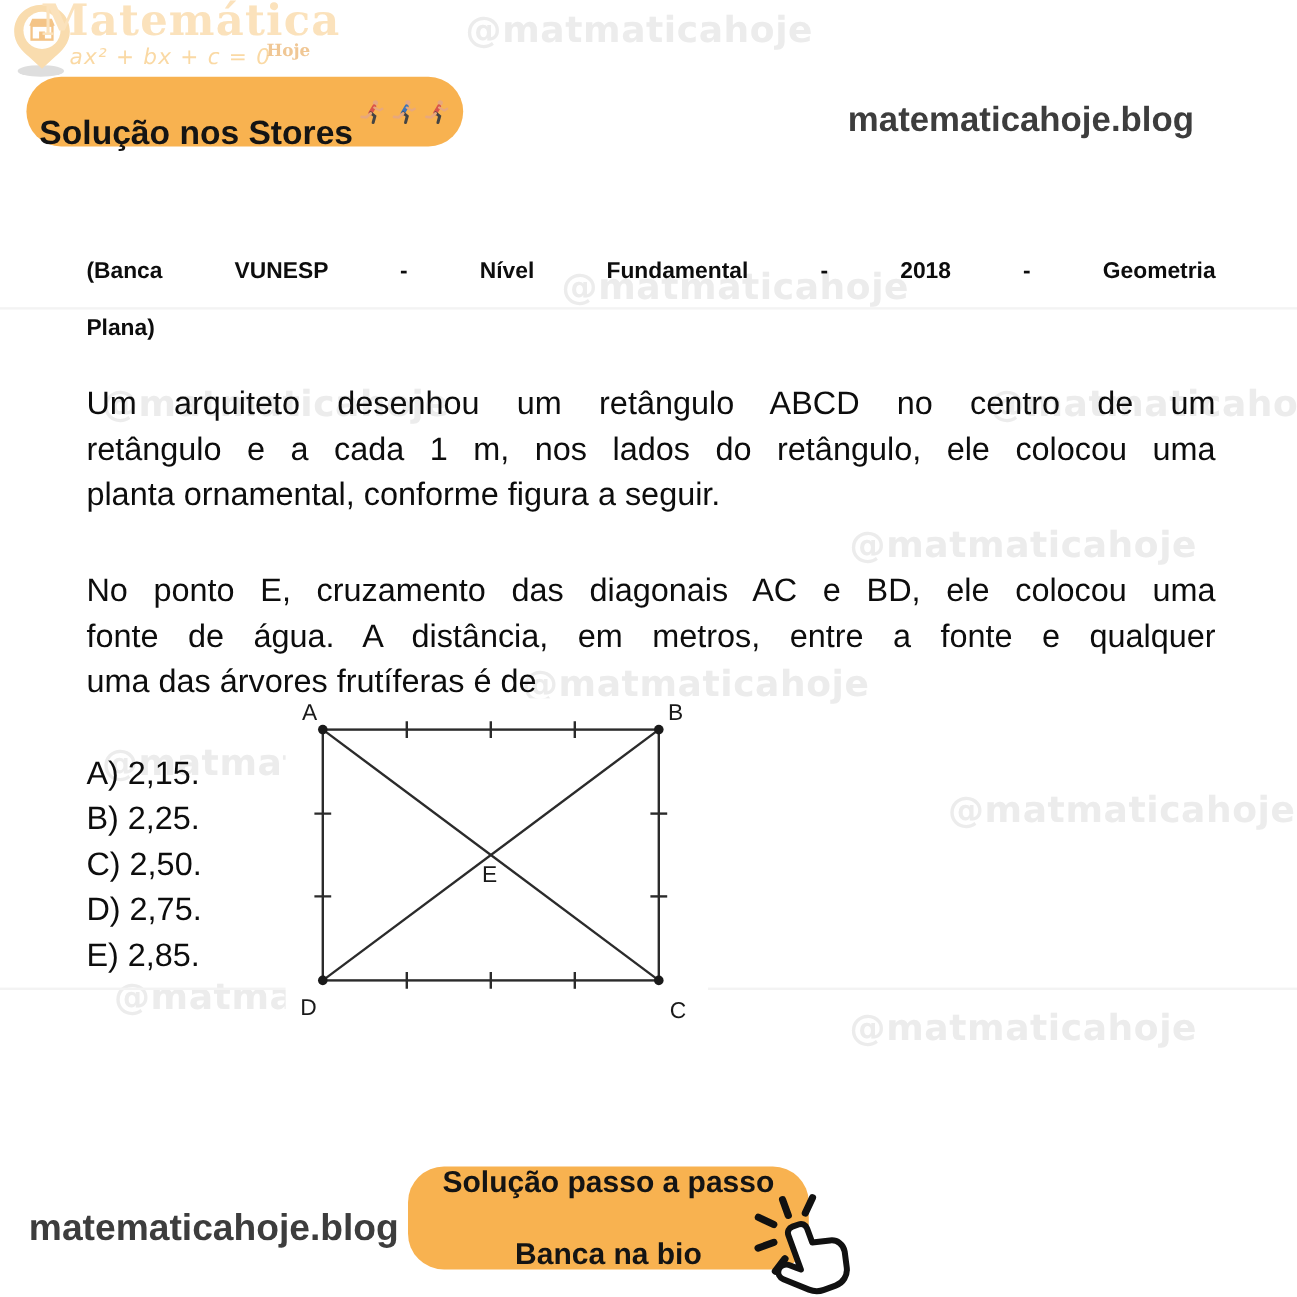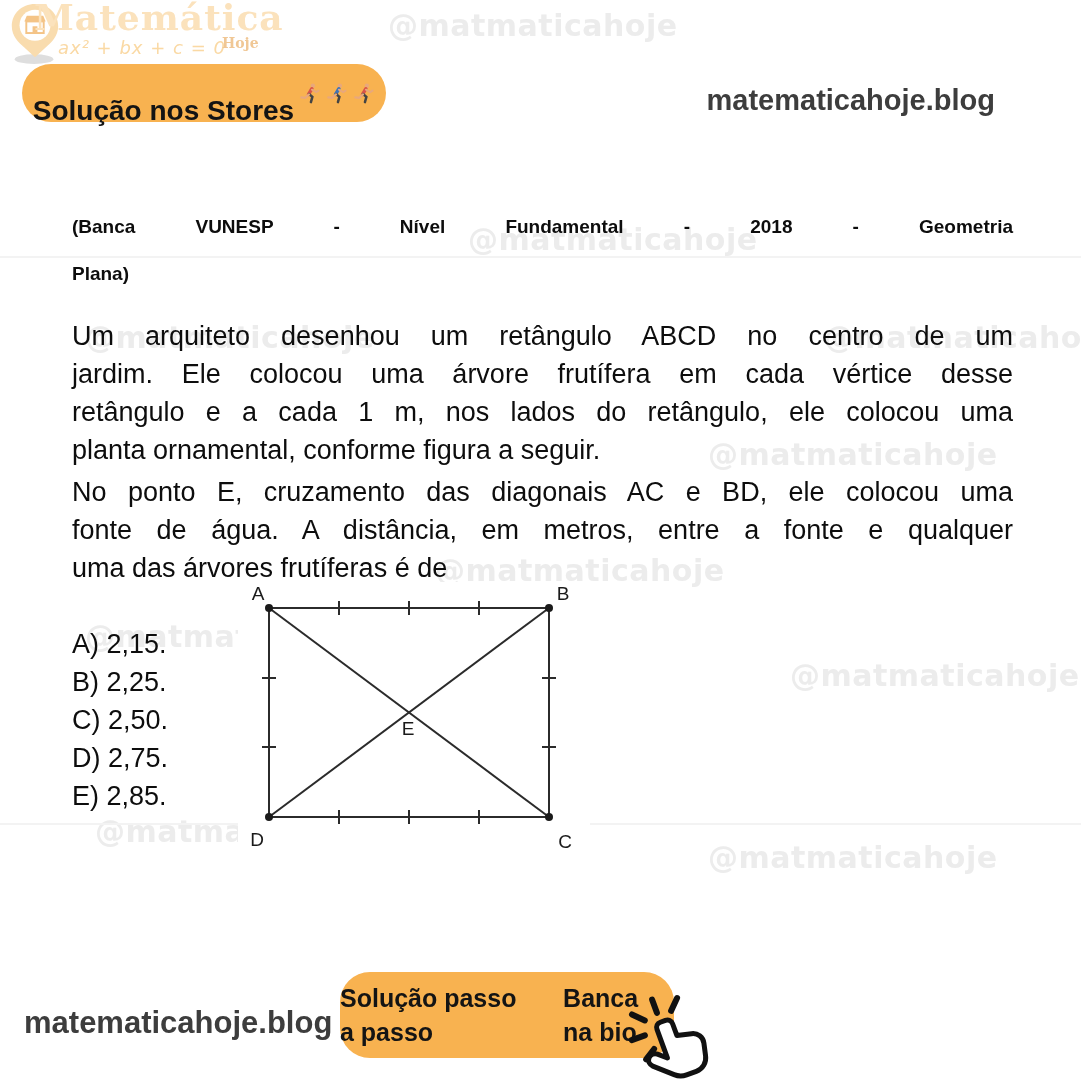--- a/index.html
+++ b/index.html
@@ -21,21 +21,21 @@
   .logo-hoje{position:absolute;left:216px;top:35px;font-family:"DejaVu Serif",serif;
              font-weight:700;font-size:14px;color:#F0C795;}
 
   
   .pill{position:absolute;background:#F8B250;display:flex;align-items:center;
         justify-content:center;z-index:3;box-sizing:border-box;}
   .top-pill{left:22px;top:64px;width:364px;height:58px;border-radius:29px;gap:3px;}
   .top-pill .lbl{font-size:28px;font-weight:700;color:#141414;margin-top:36px;}
   .runner{width:23px;height:23px;margin-left:1px;}
   .bottom-pill{left:340px;top:972px;width:334px;height:86px;border-radius:30px;
-               flex-direction:row;line-height:34px;gap:26px;}
+               flex-direction:column;line-height:34px;gap:26px;}
   .bottom-pill .lbl{font-size:25px;font-weight:700;color:#141414;}
 
   
   .site-top{position:absolute;right:86px;top:84px;font-size:29px;font-weight:700;
             color:#3D3D3D;z-index:3;}
   .site-bottom{position:absolute;left:24px;top:1005px;font-size:31px;font-weight:700;
                color:#3D3D3D;z-index:3;}
 
   
   .textblock{position:absolute;left:72px;width:941px;z-index:2;color:#0D0D0D;}
@@ -110,21 +110,20 @@
   </div>
 
   <div class="site-top">matematicahoje.blog</div>
 
   <div class="textblock heading">
       <div class="tline just">(Banca VUNESP - Nível Fundamental - 2018 - Geometria</div>
       <div class="tline">Plana)</div>
     </div>
   <div class="textblock para1">
       <div class="tline just">Um arquiteto desenhou um retângulo ABCD no centro de um</div>
-      <div class="tline just">jardim. Ele colocou uma árvore frutífera em cada vértice desse</div>
       <div class="tline just">retângulo e a cada 1 m, nos lados do retângulo, ele colocou uma</div>
       <div class="tline">planta ornamental, conforme figura a seguir.</div>
     </div>
   <div class="textblock para2">
       <div class="tline just">No ponto E, cruzamento das diagonais AC e BD, ele colocou uma</div>
       <div class="tline just">fonte de água. A distância, em metros, entre a fonte e qualquer</div>
       <div class="tline">uma das árvores frutíferas é de</div>
     </div>
   <div class="textblock options">
       <div class="tline">A) 2,15.</div>

